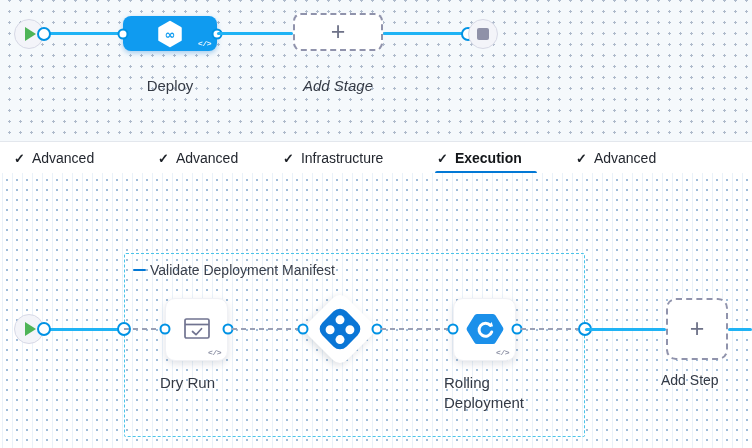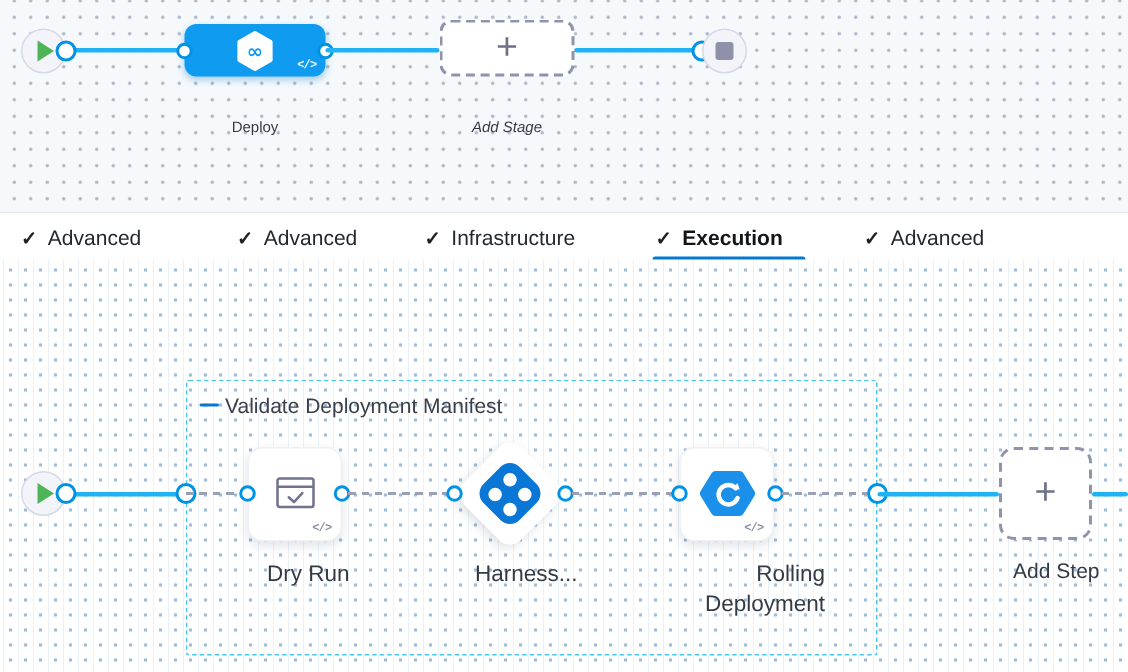--- a/index.html
+++ b/index.html
@@ -54,21 +54,21 @@
     position:absolute;background:#fff;border:2px solid #0092e4;border-radius:50%;
     box-sizing:border-box;width:11px;height:11px;transform:translate(-50%,-50%);
   }
   .dot.lg{width:14px;height:14px;border-width:2.5px;}
   .hline{position:absolute;height:3px;background:#1fb3f5;border-radius:2px;}
   .dline{
     position:absolute;height:2px;
     background:repeating-linear-gradient(90deg,#9aa0b5 0 5px,transparent 5px 9px);
   }
   .node-label{
-    position:absolute;text-align:center;font-size:10px;color:#343a45;line-height:20px;
+    position:absolute;text-align:center;font-size:15px;color:#343a45;line-height:20px;
   }
   .code-badge{
     position:absolute;right:6px;bottom:3px;font-size:8px;font-weight:700;
     letter-spacing:-0.5px;color:#8d91a5;font-family:"Liberation Mono",monospace;
   }
   .code-badge.light{color:rgba(255,255,255,0.9);}
   
   .deploy-node{
     position:absolute;left:123px;top:16px;width:94px;height:35px;border-radius:8px;
     background:#0f9bf0;display:flex;align-items:center;justify-content:center;
@@ -101,21 +101,21 @@
     box-shadow:0 3px 7px rgba(45,60,90,0.16);
     display:flex;align-items:center;justify-content:center;cursor:pointer;
   }
   .approval-icon{
     width:34px;height:34px;background:#0a76d6;border-radius:9px;
     display:grid;grid-template-columns:9px 9px;grid-template-rows:9px 9px;
     gap:5px;place-content:center;
   }
   .approval-icon .ap-dot{width:9px;height:9px;background:#fff;border-radius:50%;}
   .step-label{
-    position:absolute;text-align:right;font-size:15px;color:#343a45;line-height:20px;
+    position:absolute;text-align:left;font-size:15px;color:#343a45;line-height:20px;
   }
 </style>
 </head>
 <body>
 
 <div class="screen">
 
   <div class="canvas canvas-top">
 
     <div class="node-circle" style="left:14px;top:19px;">
@@ -238,21 +238,20 @@
     <div class="add-box" style="left:666px;top:125px;width:62px;height:62px;border-radius:10px;">
       <span class="plus">+</span>
     </div>
     <div class="hline" style="left:728px;top:154.5px;width:24px;"></div>
 
     <div class="step-label" style="left:160px;top:200px;width:73px;">
       <div>Dry Run</div>
       <div></div>
     </div>
     <div class="step-label" style="left:295px;top:200px;width:90px;">
-      <div>Harness...</div>
     </div>
     <div class="step-label" style="left:444px;top:200px;width:106px;">
       <div>Rolling</div>
       <div>Deployment</div>
     </div>
     <div class="step-label" style="left:661px;top:197px;width:72px;font-size:14px;">Add Step</div>
   </div>
 
 </div>
 

